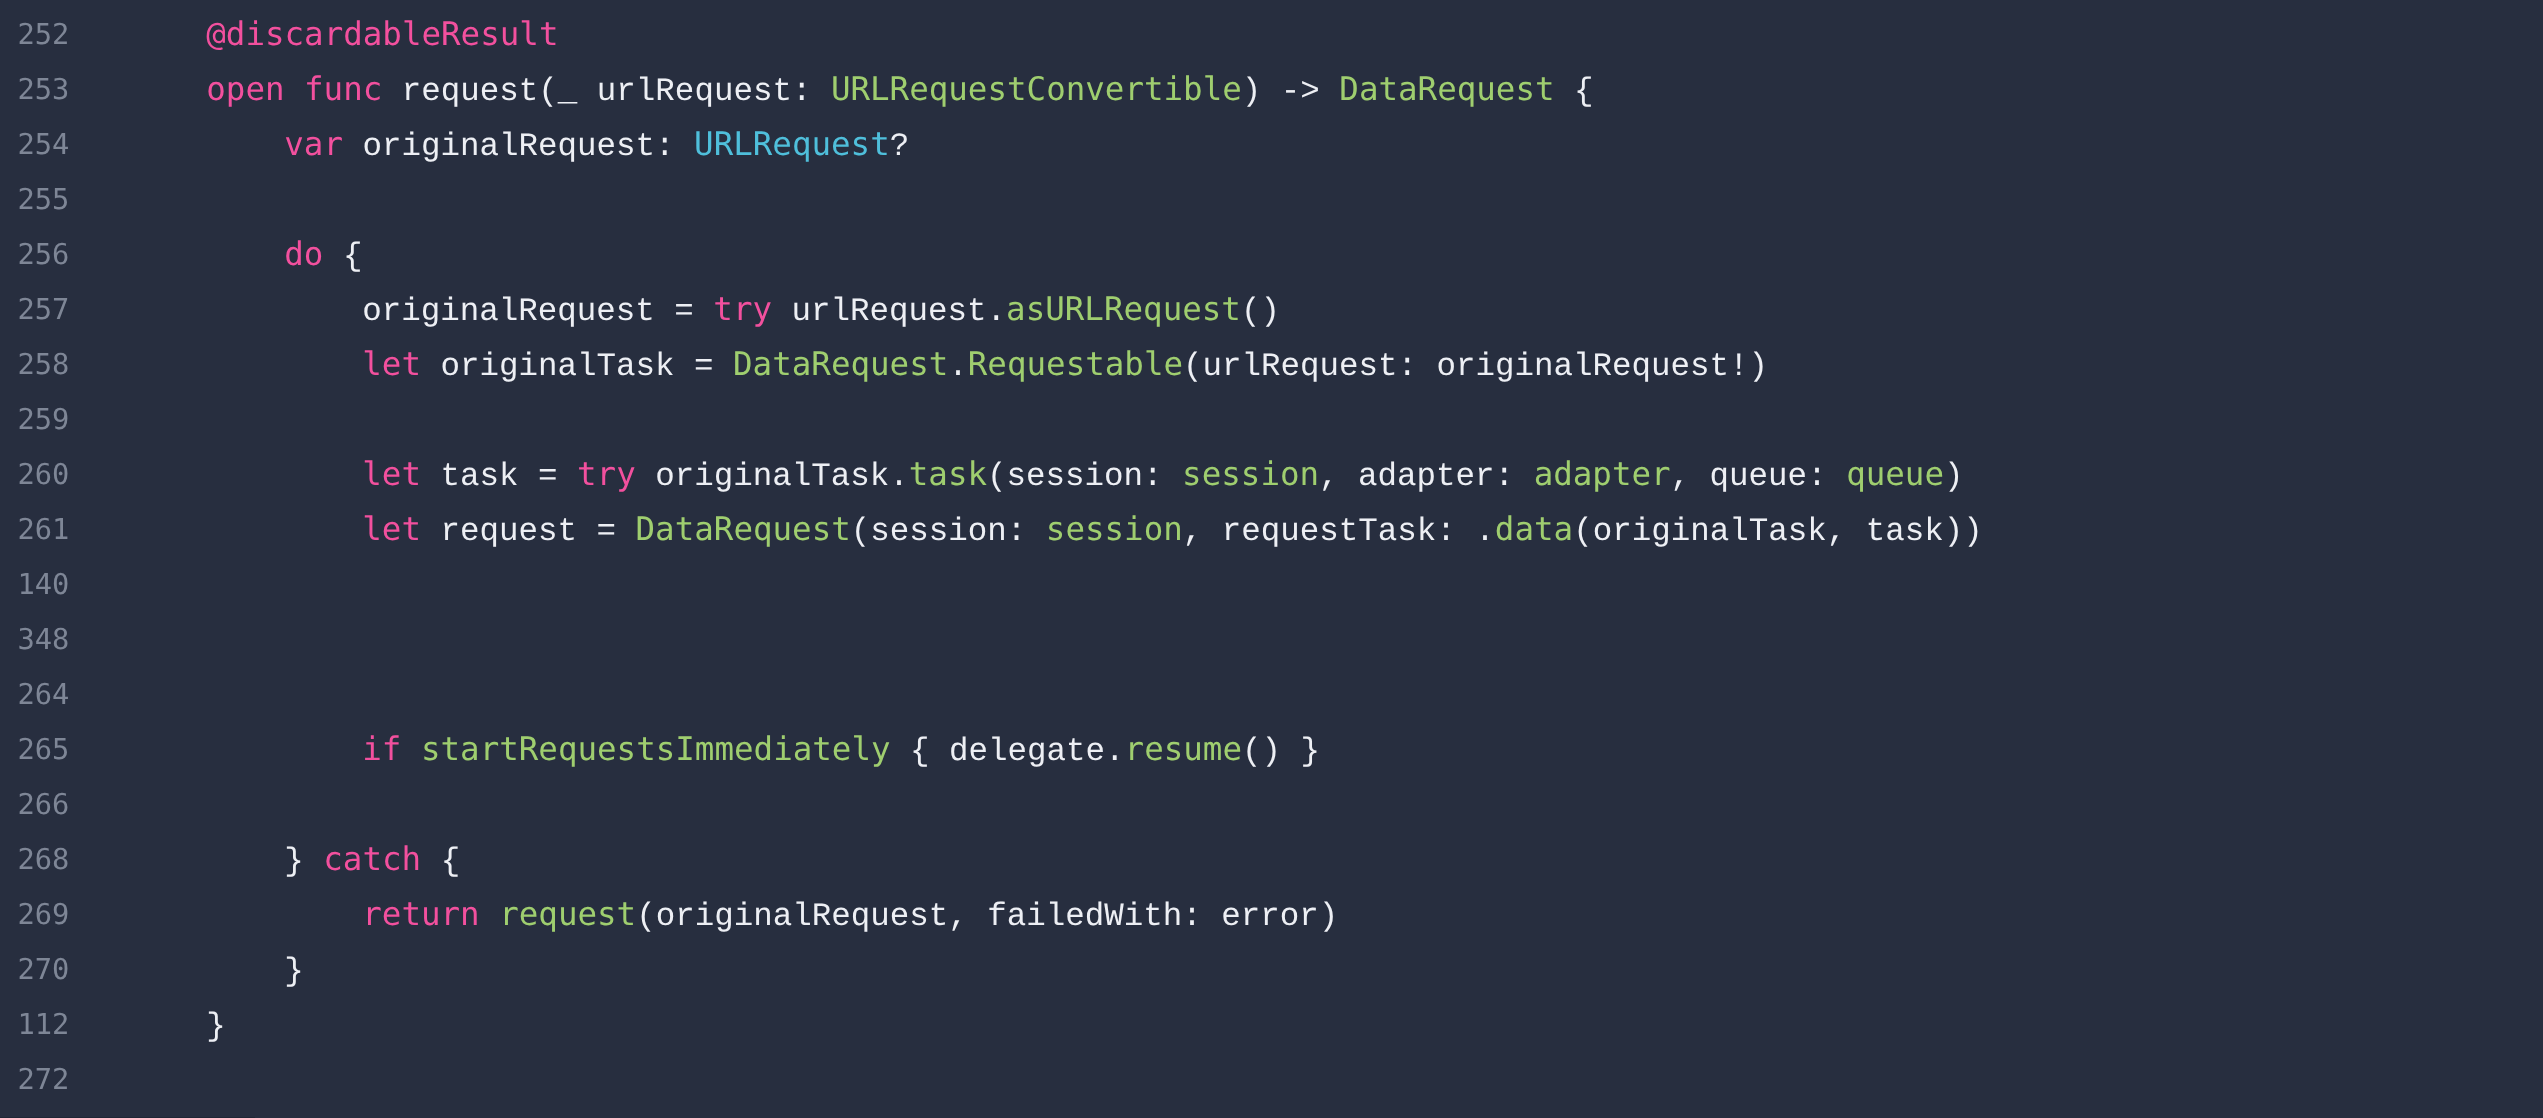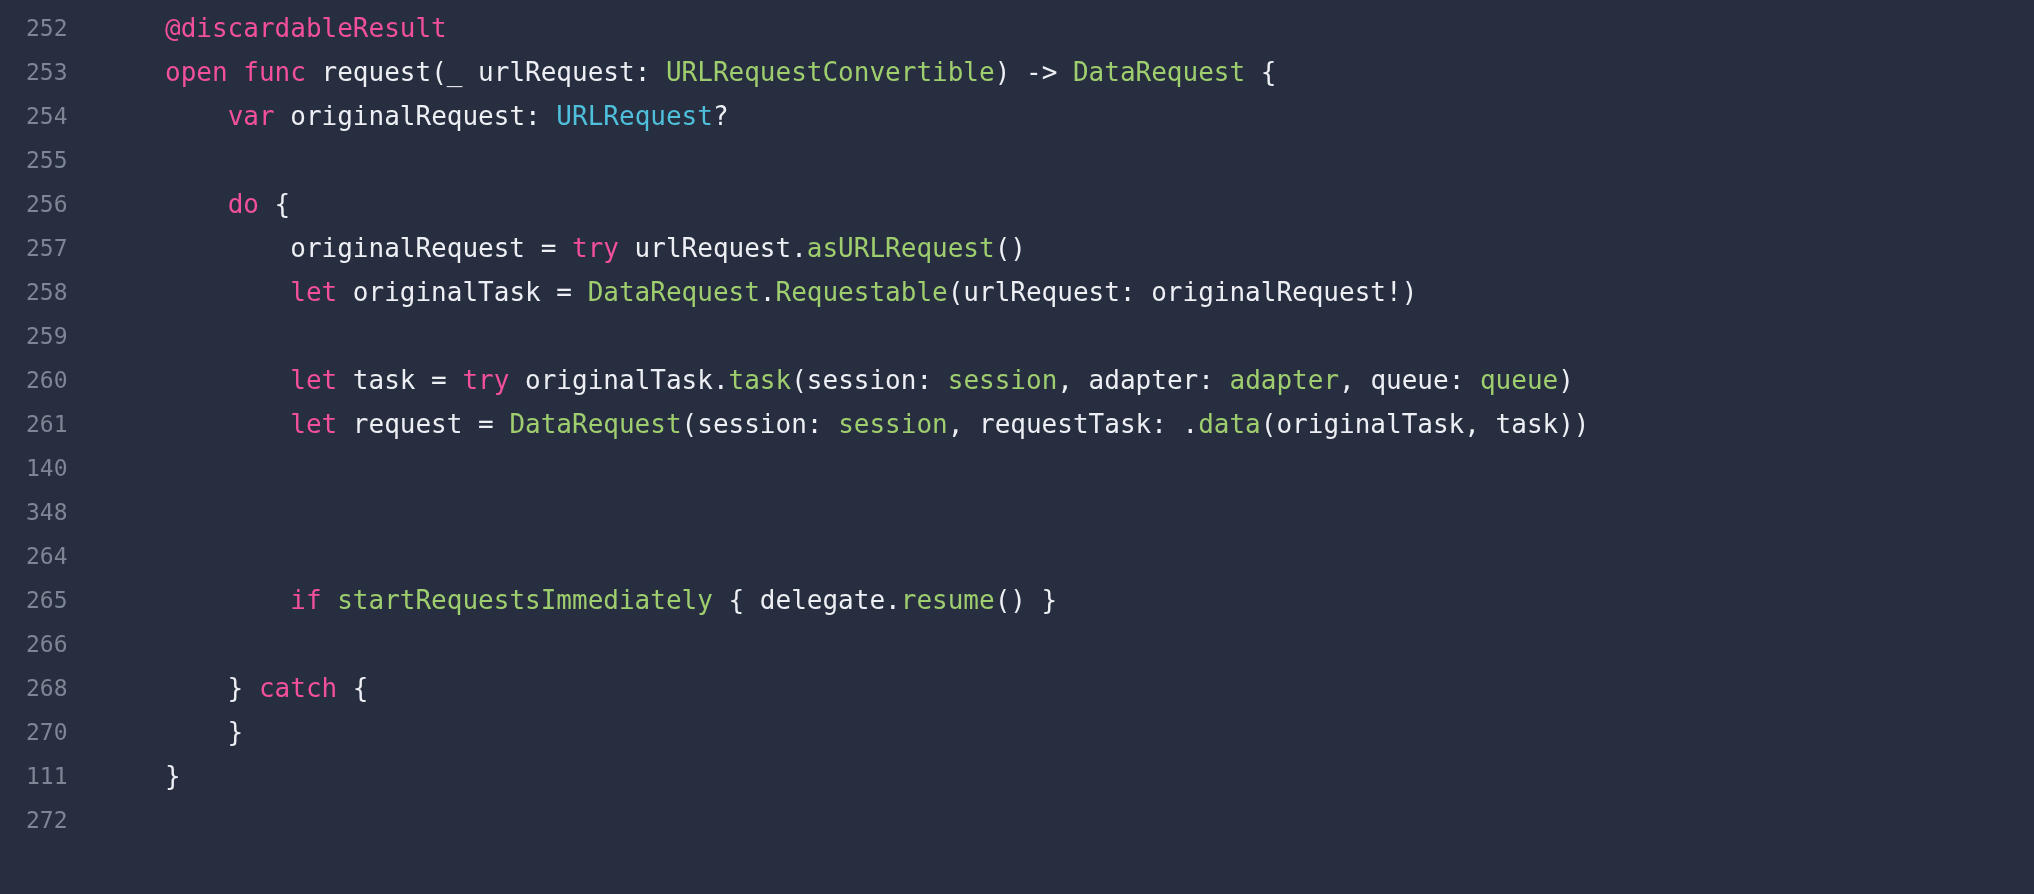--- a/index.html
+++ b/index.html
@@ -20,36 +20,36 @@
   .line {
     display: flex;
     height: 44px;
     line-height: 44px;
     white-space: pre;
   }
   .gutter {
     flex: 0 0 165px;
     width: 165px;
     box-sizing: border-box;
-    padding-left: 26px;
+    padding-left: 14px;
     font-size: 23px;
     color: var(--c-gutter);
     user-select: none;
   }
   .code {
     font-size: 26px;
     color: var(--c-plain);
     white-space: pre;
   }
   .tok-kw   { color: var(--c-keyword); }
   .tok-type,
   .tok-fn,
   .tok-prop { color: var(--c-green); }
   .tok-cyan { color: var(--c-cyan); }
-  .tok-plain{ color: var(--c-plain); }
+  .tok-plain{ color: var(--c-plain); font-family: Liberation Mono, monospace; }
 </style>
 </head>
 <body>
 
 <div class="editor">
     <div class="line"><div class="gutter">252</div><div class="code"><span class="tok-kw">@discardableResult</span></div></div>
     <div class="line"><div class="gutter">253</div><div class="code"><span class="tok-kw">open</span><span class="tok-plain"> </span><span class="tok-kw">func</span><span class="tok-plain"> request(_ urlRequest: </span><span class="tok-type">URLRequestConvertible</span><span class="tok-plain">) -&gt; </span><span class="tok-type">DataRequest</span><span class="tok-plain"> {</span></div></div>
     <div class="line"><div class="gutter">254</div><div class="code"><span class="tok-plain">    </span><span class="tok-kw">var</span><span class="tok-plain"> originalRequest: </span><span class="tok-cyan">URLRequest</span><span class="tok-plain">?</span></div></div>
     <div class="line"><div class="gutter">255</div><div class="code"></div></div>
     <div class="line"><div class="gutter">256</div><div class="code"><span class="tok-plain">    </span><span class="tok-kw">do</span><span class="tok-plain"> {</span></div></div>
@@ -57,16 +57,17 @@
     <div class="line"><div class="gutter">258</div><div class="code"><span class="tok-plain">        </span><span class="tok-kw">let</span><span class="tok-plain"> originalTask = </span><span class="tok-type">DataRequest</span><span class="tok-plain">.</span><span class="tok-type">Requestable</span><span class="tok-plain">(urlRequest: originalRequest!)</span></div></div>
     <div class="line"><div class="gutter">259</div><div class="code"></div></div>
     <div class="line"><div class="gutter">260</div><div class="code"><span class="tok-plain">        </span><span class="tok-kw">let</span><span class="tok-plain"> task = </span><span class="tok-kw">try</span><span class="tok-plain"> originalTask.</span><span class="tok-fn">task</span><span class="tok-plain">(session: </span><span class="tok-prop">session</span><span class="tok-plain">, adapter: </span><span class="tok-prop">adapter</span><span class="tok-plain">, queue: </span><span class="tok-prop">queue</span><span class="tok-plain">)</span></div></div>
     <div class="line"><div class="gutter">261</div><div class="code"><span class="tok-plain">        </span><span class="tok-kw">let</span><span class="tok-plain"> request = </span><span class="tok-type">DataRequest</span><span class="tok-plain">(session: </span><span class="tok-prop">session</span><span class="tok-plain">, requestTask: .</span><span class="tok-fn">data</span><span class="tok-plain">(originalTask, task))</span></div></div>
     <div class="line"><div class="gutter">140</div><div class="code"></div></div>
     <div class="line"><div class="gutter">348</div></div>
     <div class="line"><div class="gutter">264</div><div class="code"></div></div>
     <div class="line"><div class="gutter">265</div><div class="code"><span class="tok-plain">        </span><span class="tok-kw">if</span><span class="tok-plain"> </span><span class="tok-prop">startRequestsImmediately</span><span class="tok-plain"> { delegate.</span><span class="tok-fn">resume</span><span class="tok-plain">() }</span></div></div>
     <div class="line"><div class="gutter">266</div><div class="code"></div></div>
     <div class="line"><div class="gutter">268</div><div class="code"><span class="tok-plain">    } </span><span class="tok-kw">catch</span><span class="tok-plain"> {</span></div></div>
+    <div class="line"><div class="gutter">269</div><div class="code"><span class="tok-plain">        </span><span class="tok-kw">return</span><span class="tok-plain"> </span><span class="tok-fn">request</span><span class="tok-plain">(originalRequest, failedWith: error)</span></div></div>
     <div class="line"><div class="gutter">270</div><div class="code"><span class="tok-plain">    }</span></div></div>
-    <div class="line"><div class="gutter">111</div><div class="code"><span class="tok-plain">}</span></div></div>
+    <div class="line"><div class="gutter">112</div><div class="code"><span class="tok-plain">}</span></div></div>
     <div class="line"><div class="gutter">272</div><div class="code"></div></div>
   </div>
 
 </body></html>

